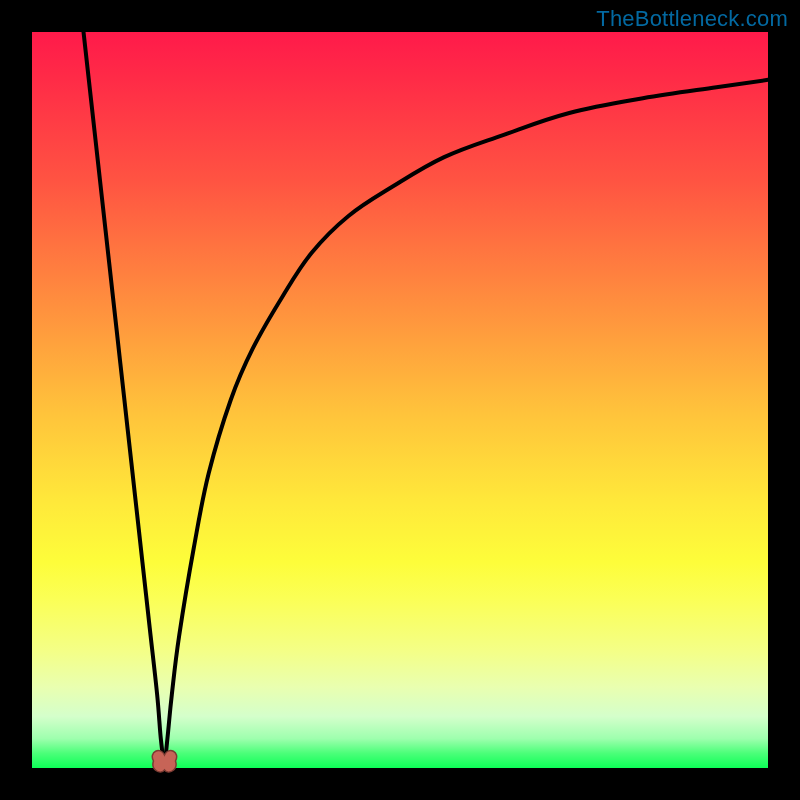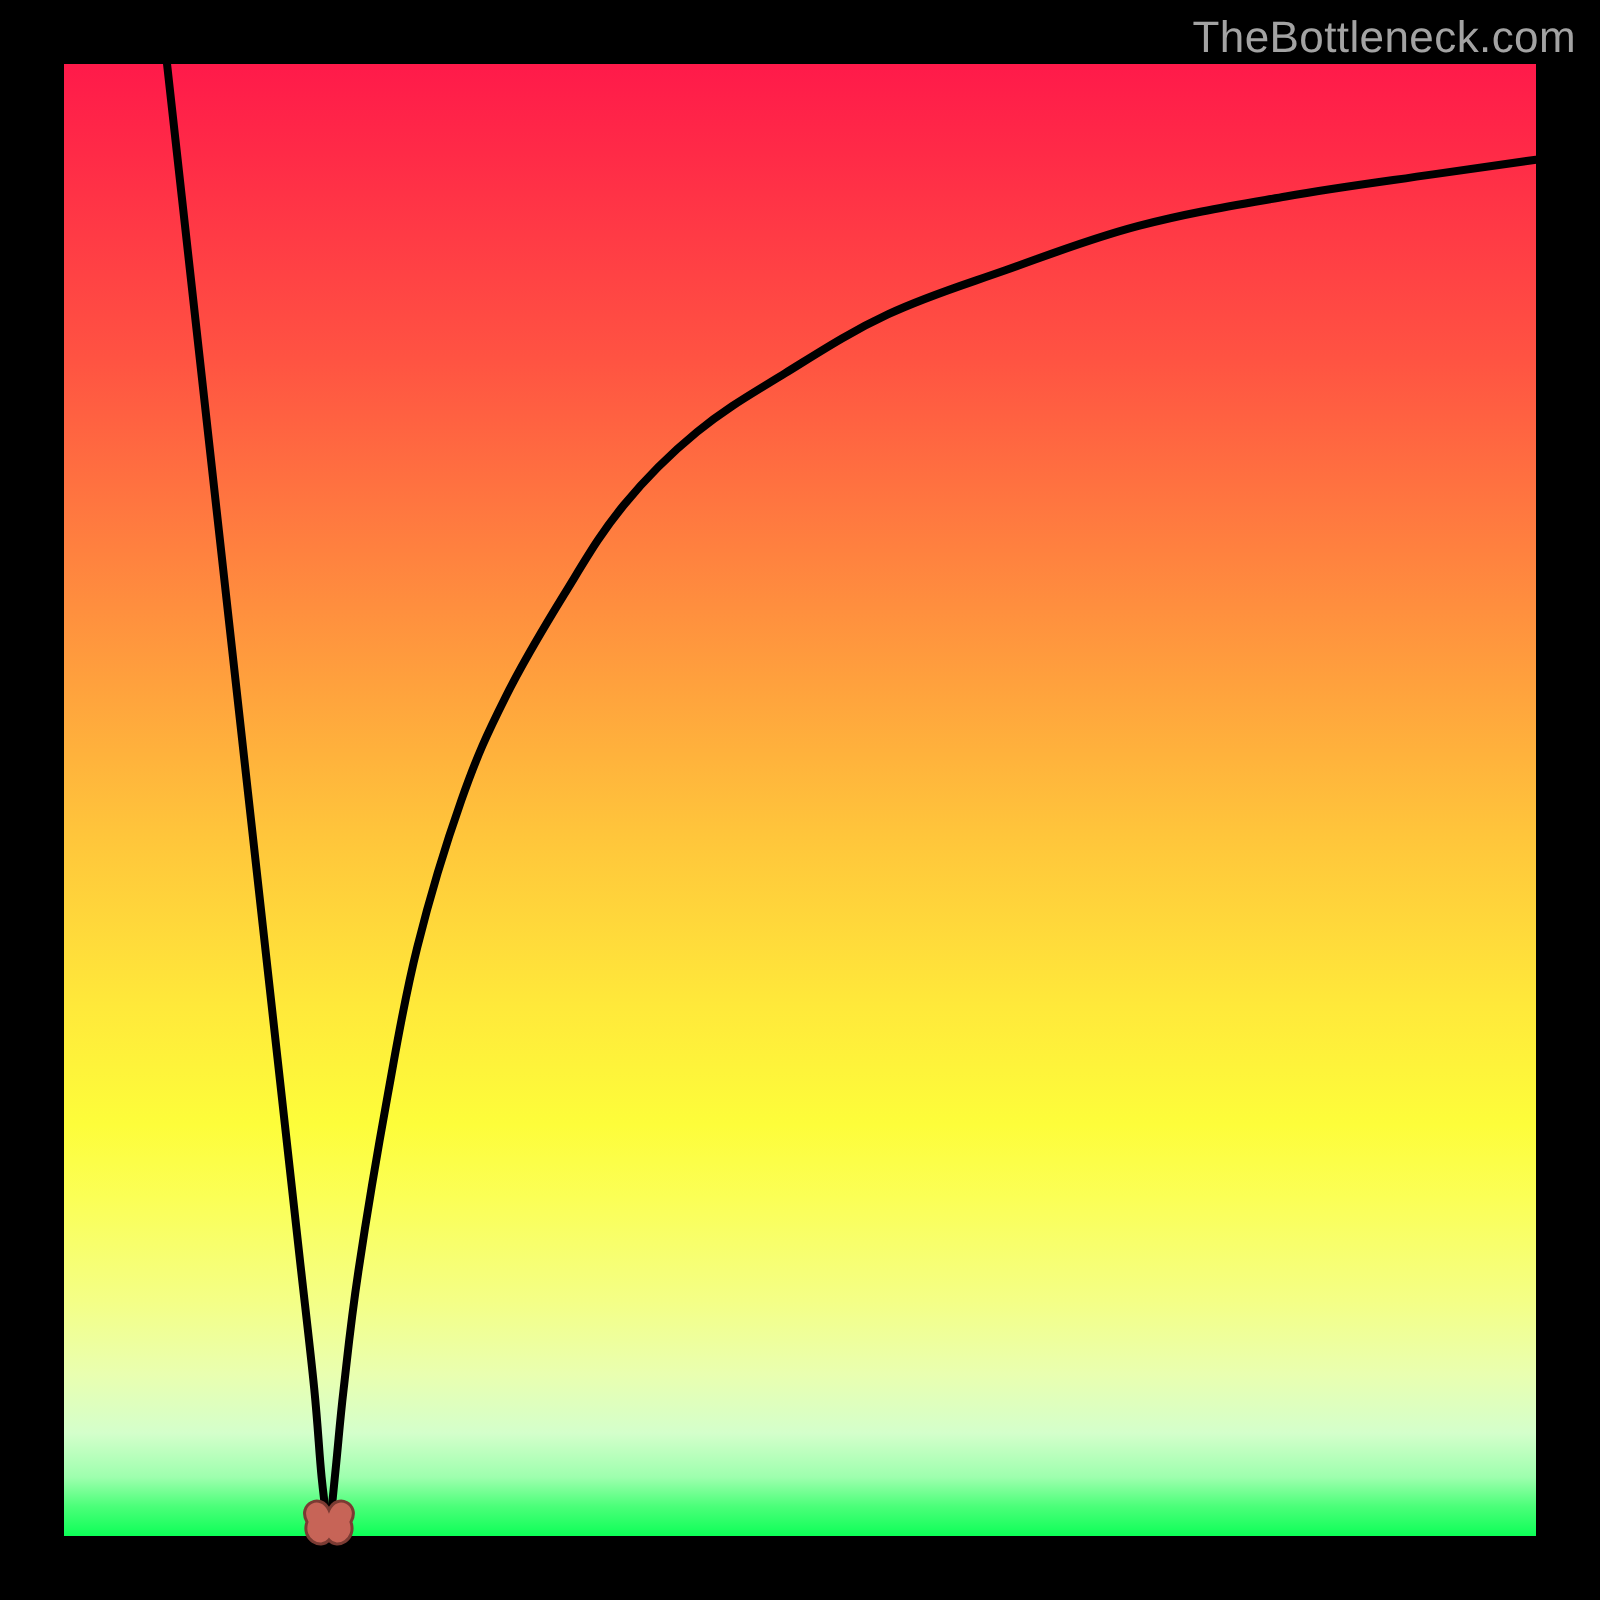--- a/index.html
+++ b/index.html
@@ -39,21 +39,21 @@
       #d4ffcb 93%,
       #9effae 96%,
       #4bff79 98%,
       #0dff57 100%
     );
   }
   .watermark {
     position: absolute;
     top: 6px;
     right: 12px;
-    color: #a3a3a3;
+    color: #0369a1;
     font-size: 22px;
     letter-spacing: 0.2px;
     user-select: none;
   }
   svg.curves {
     position: absolute;
     left: 0;
     top: 0;
     width: 736px;
     height: 736px;

